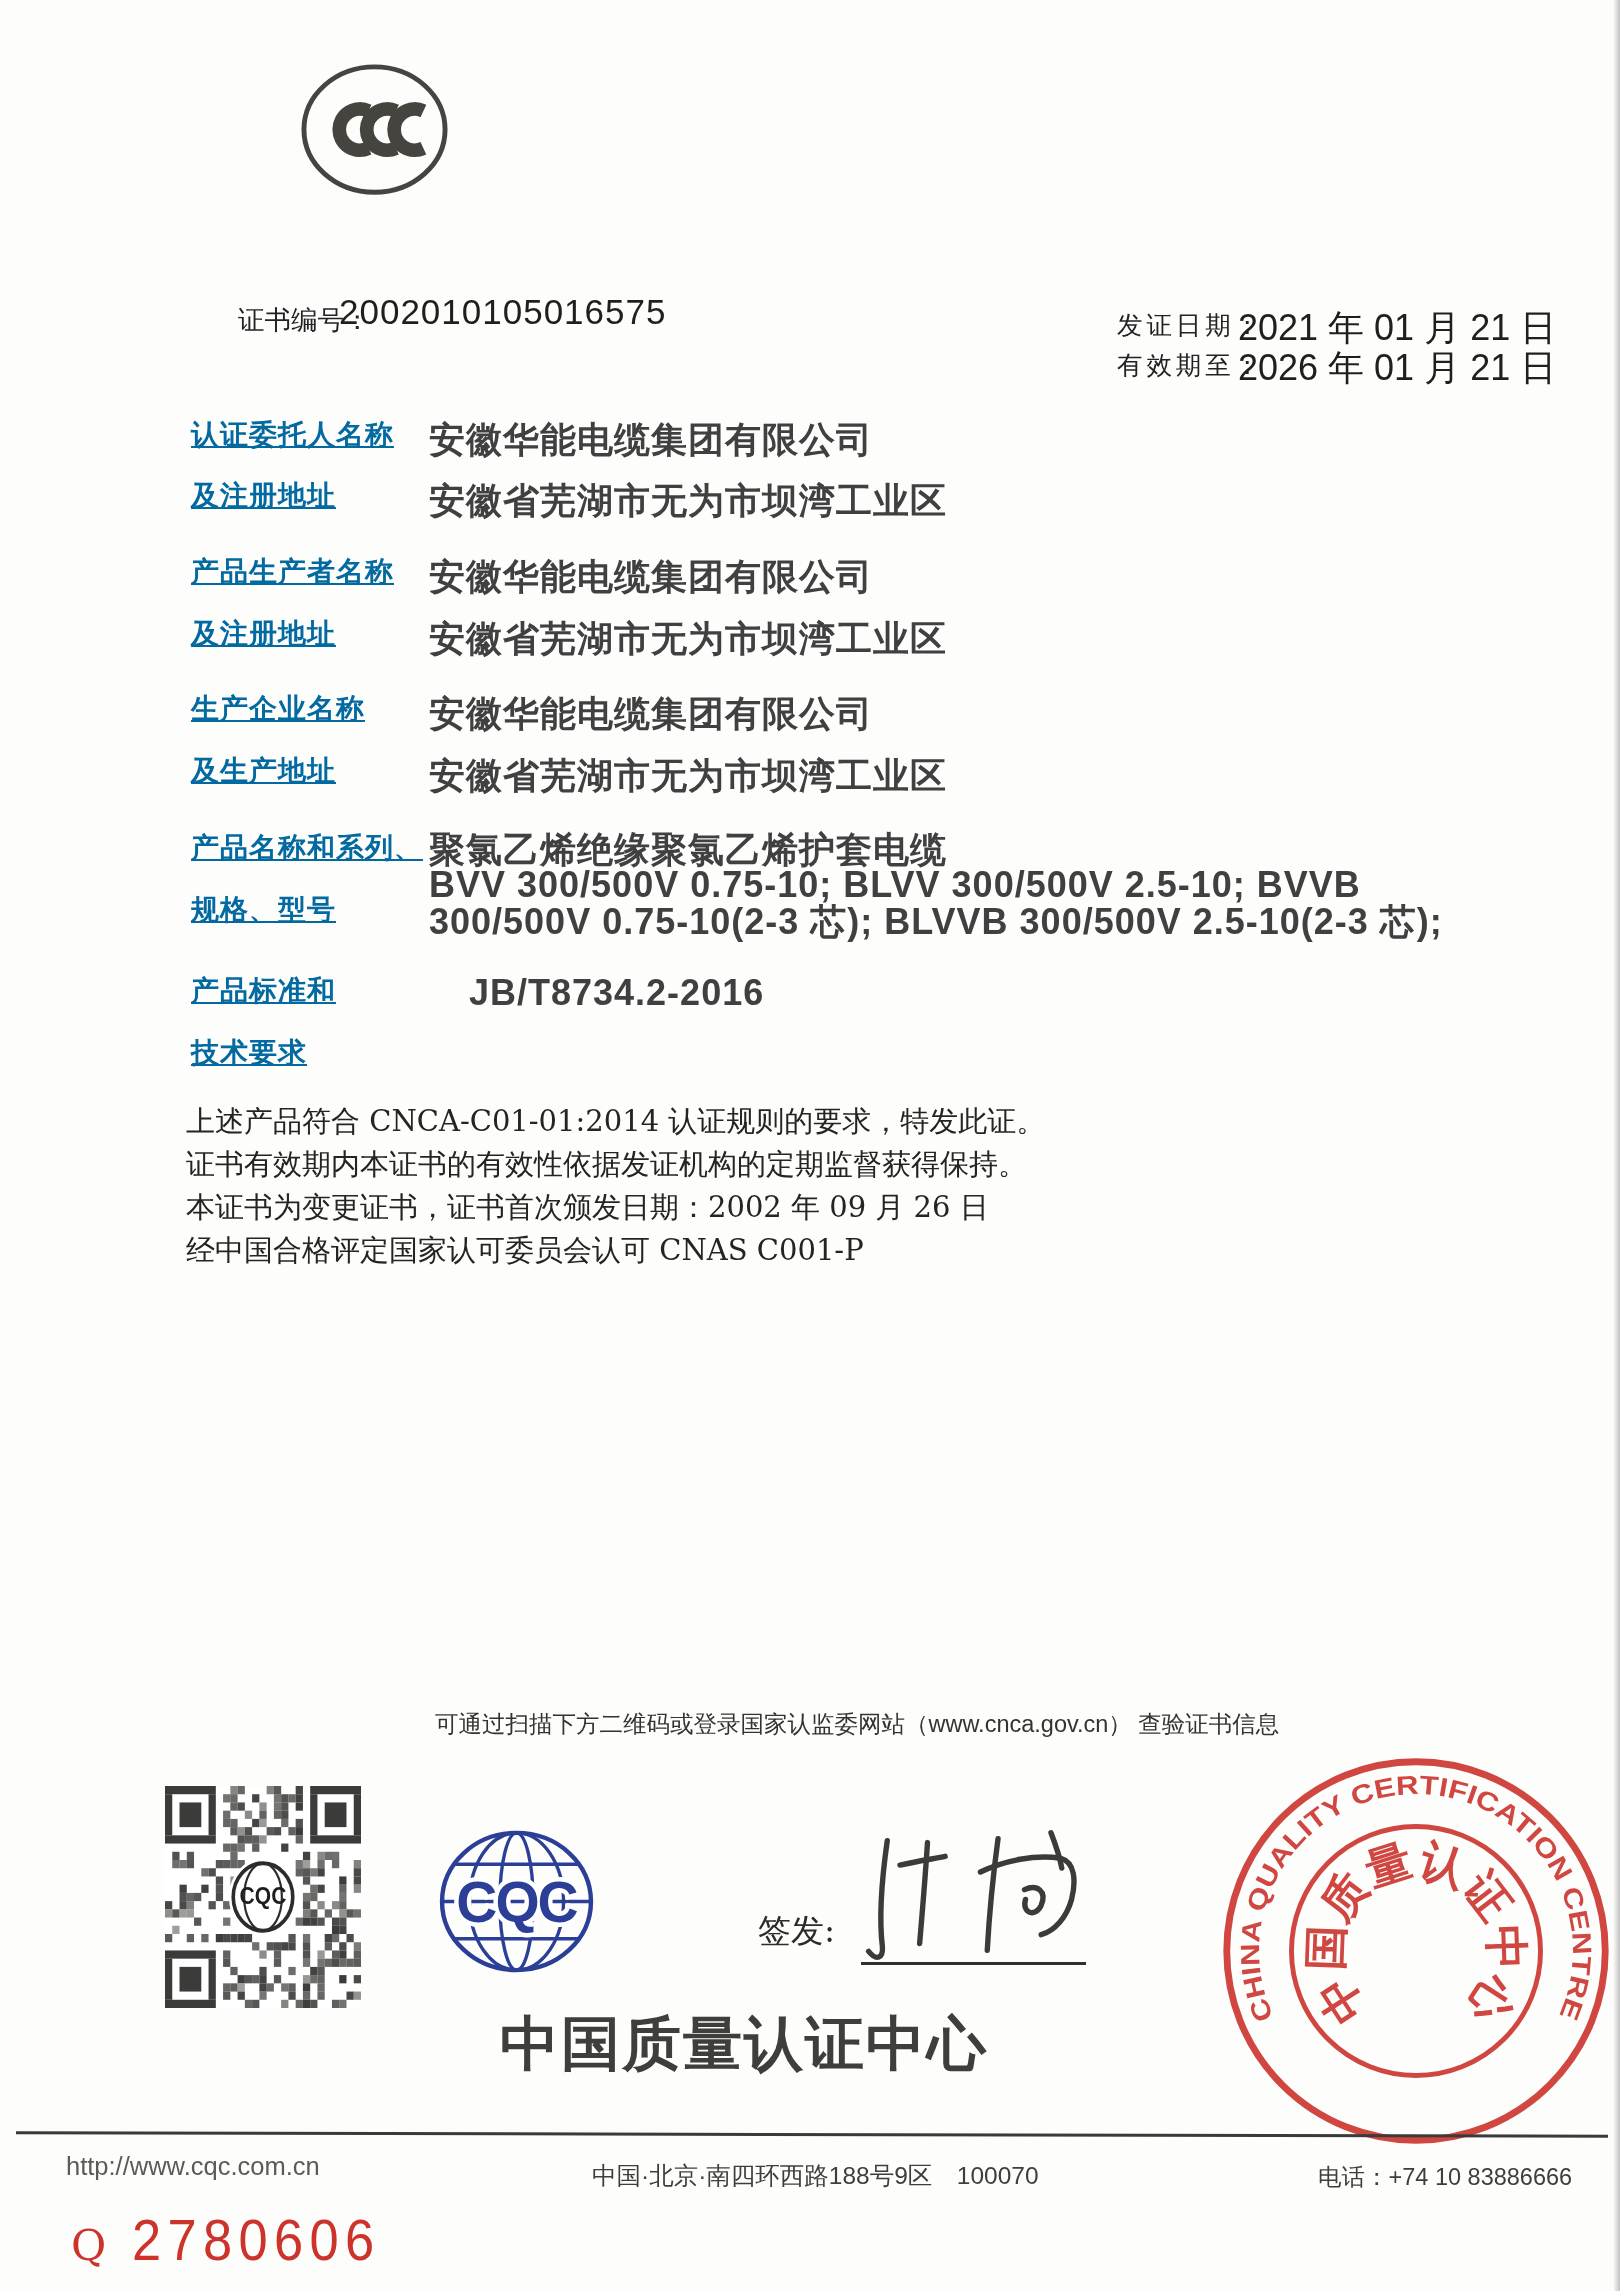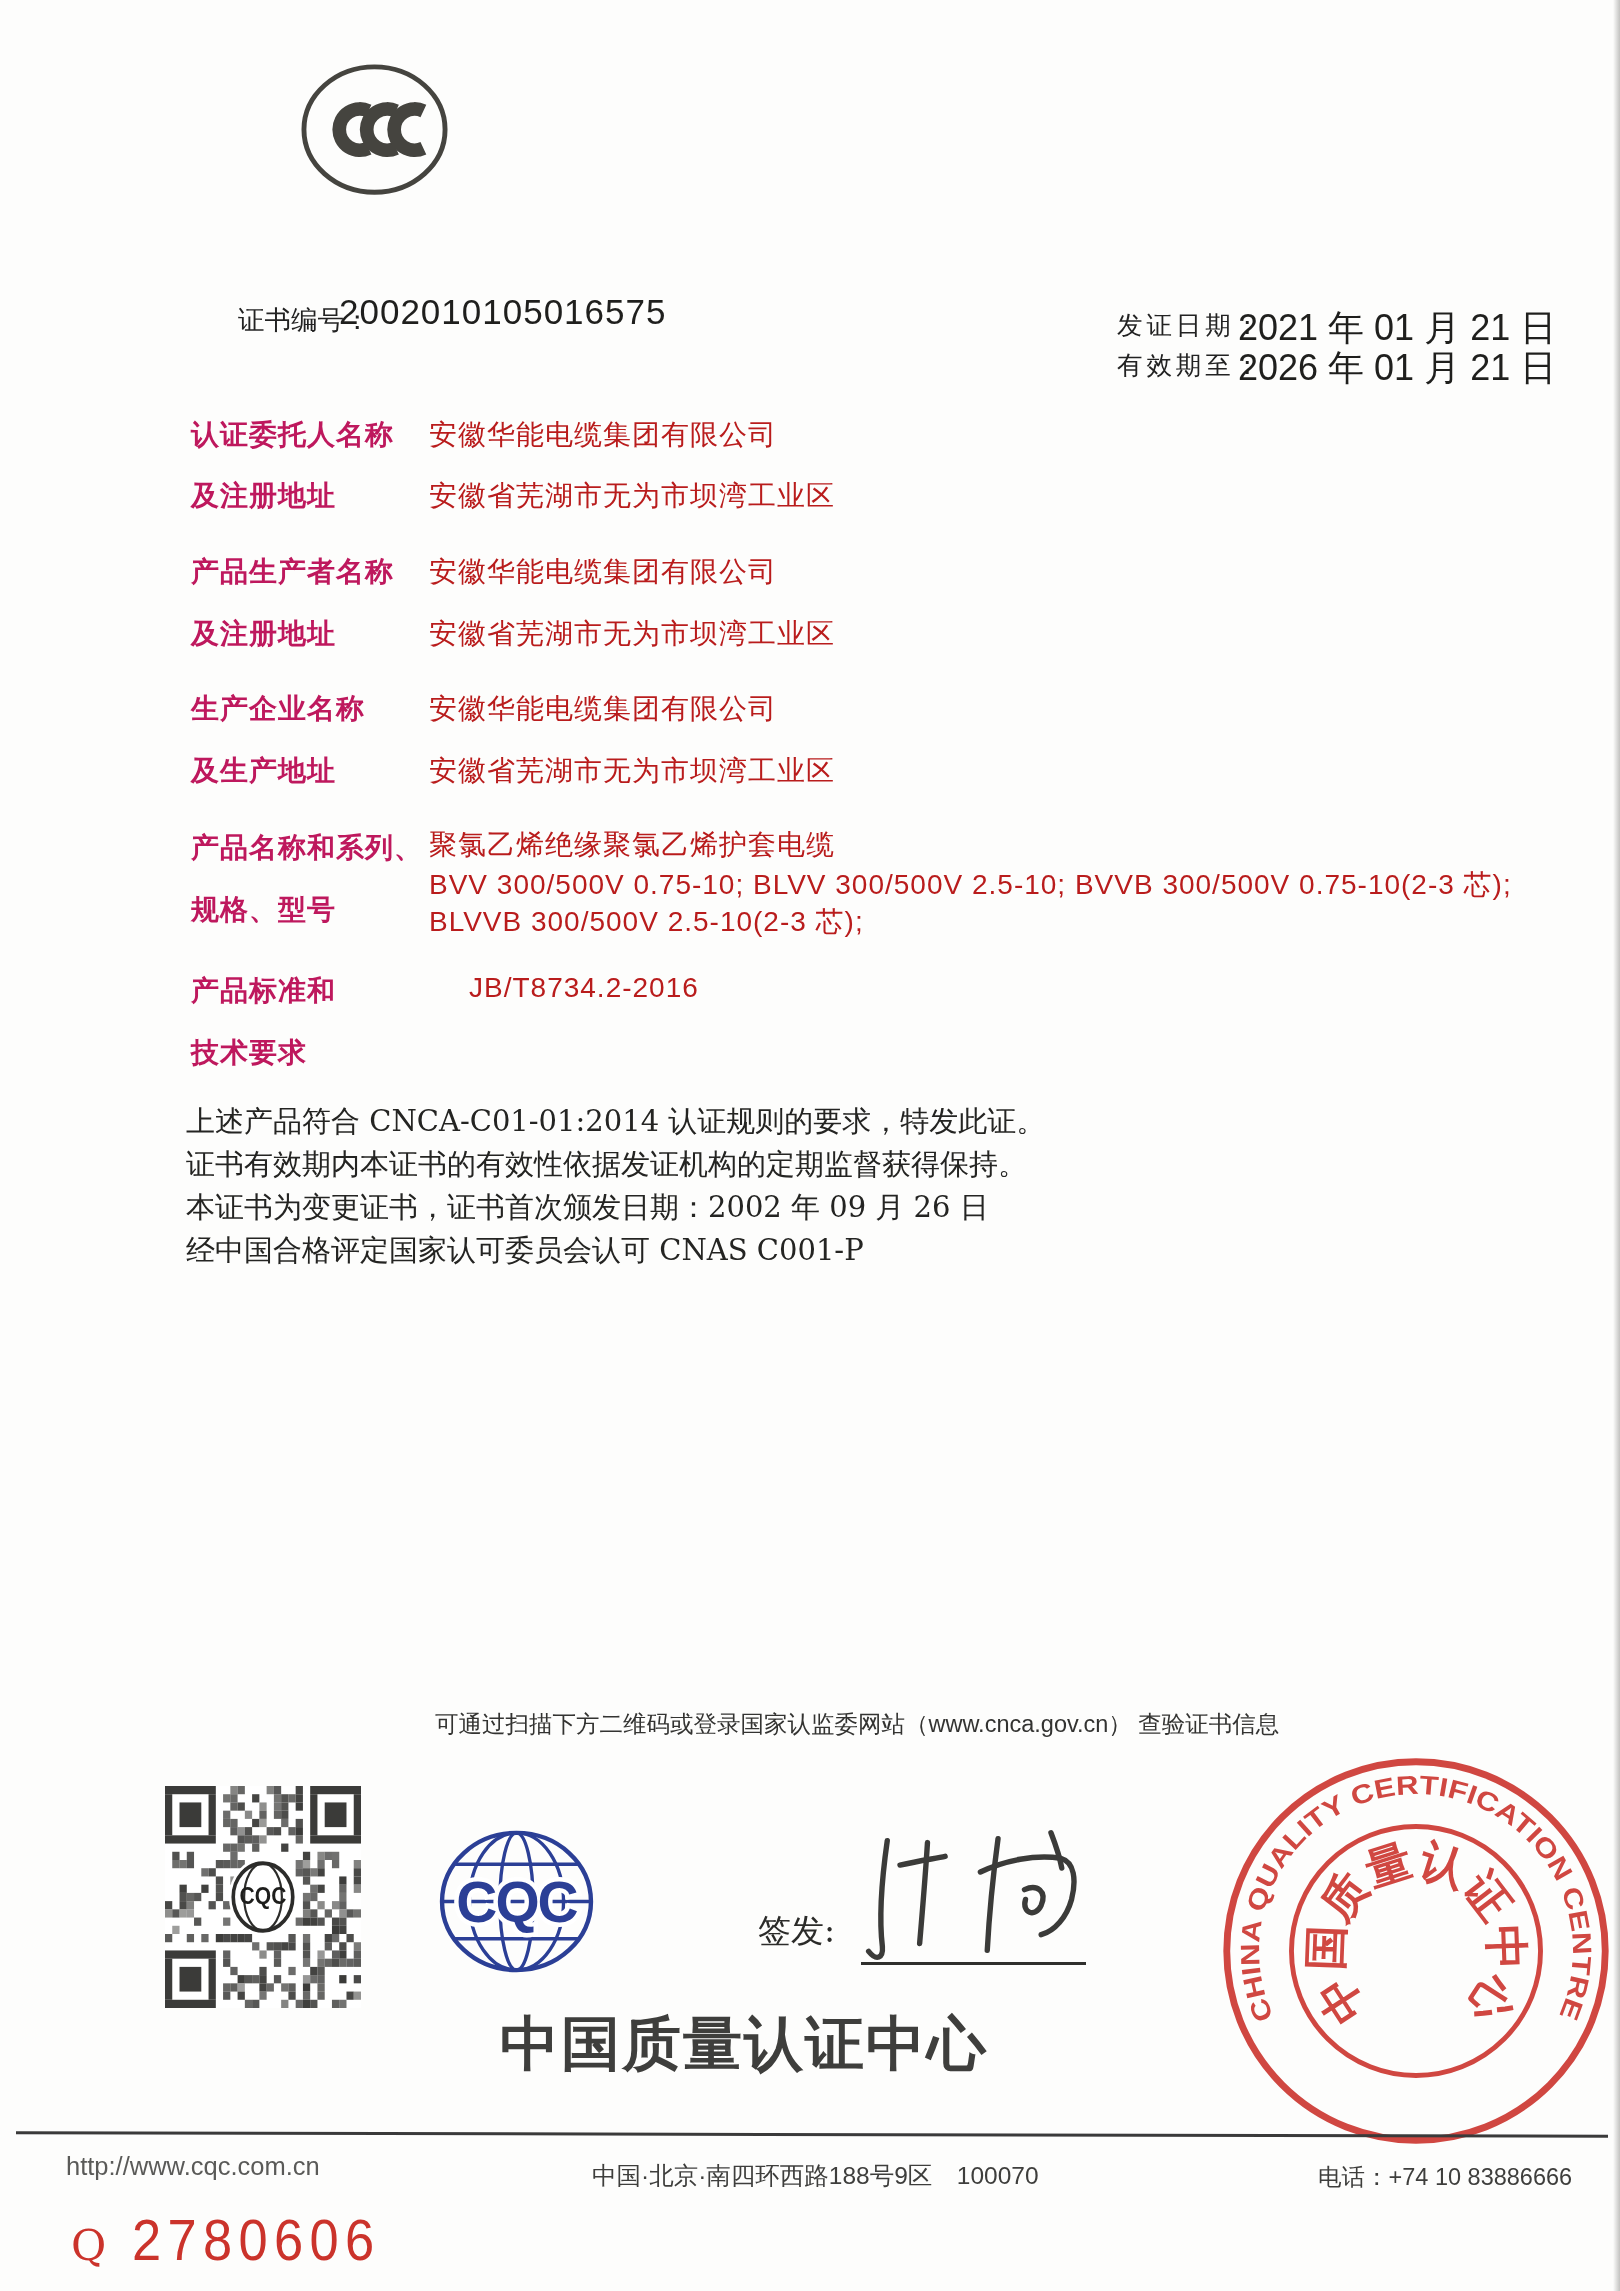--- a/index.html
+++ b/index.html
@@ -5,22 +5,22 @@
   html,body{margin:0;padding:0;background:#e8e8e6;}
   .page{position:relative;width:1620px;height:2292px;background:#fdfdfc;overflow:hidden;
         font-family:"Liberation Sans","DejaVu Sans",sans-serif;color:#2e2e2c;}
   .abs{position:absolute;white-space:pre;}
   .kai{font-family:"DejaVu Serif","Liberation Serif",serif;}
   .title{font-size:62px;font-weight:700;letter-spacing:3.9px;color:#3a3a38;}
   .certno-label{font-size:26.5px;color:#222;}
   .certno-value{font-size:35px;letter-spacing:1px;color:#1f1f1d;}
   .date-label{font-size:25.5px;letter-spacing:3.9px;color:#222;}
   .date-value{font-size:36px;color:#1f1f1d;}
-  .lbl{font-size:28px;font-weight:700;letter-spacing:1px;color:#be185d;}
-  .val{font-size:28px;letter-spacing:1px;color:#b91c1c;white-space:normal;}
+  .lbl{font-size:28px;font-weight:700;letter-spacing:1px;color:#0369a1;text-decoration:underline;}
+  .val{font-size:36px;letter-spacing:1px;color:#404040;white-space:normal;font-weight:bold;}
   .spec{width:1086px;line-height:37px;}
   .stmt{font-size:29px;line-height:43px;color:#242422;}
   .verify{font-size:23.5px;color:#333331;}
   .sign-label{font-size:33px;color:#2b2b29;}
   .sign-line{position:absolute;left:861px;top:1962px;width:225px;height:2.9px;background:#2f2f2d;}
   .org-name{font-size:59px;font-weight:600;letter-spacing:2px;color:#3e3e3c;}
   .sep{position:absolute;left:15.7px;top:2133px;width:1592px;height:2.9px;background:#3a3a3a;transform:rotate(0.12deg);}
   .foot{font-size:24.5px;color:#3e3e3c;}
   .foot-url{font-size:25.5px;color:#5a5a58;}
   .serial{position:absolute;left:71px;top:2207px;display:flex;align-items:baseline;gap:25.5px;color:#cb332b;}

